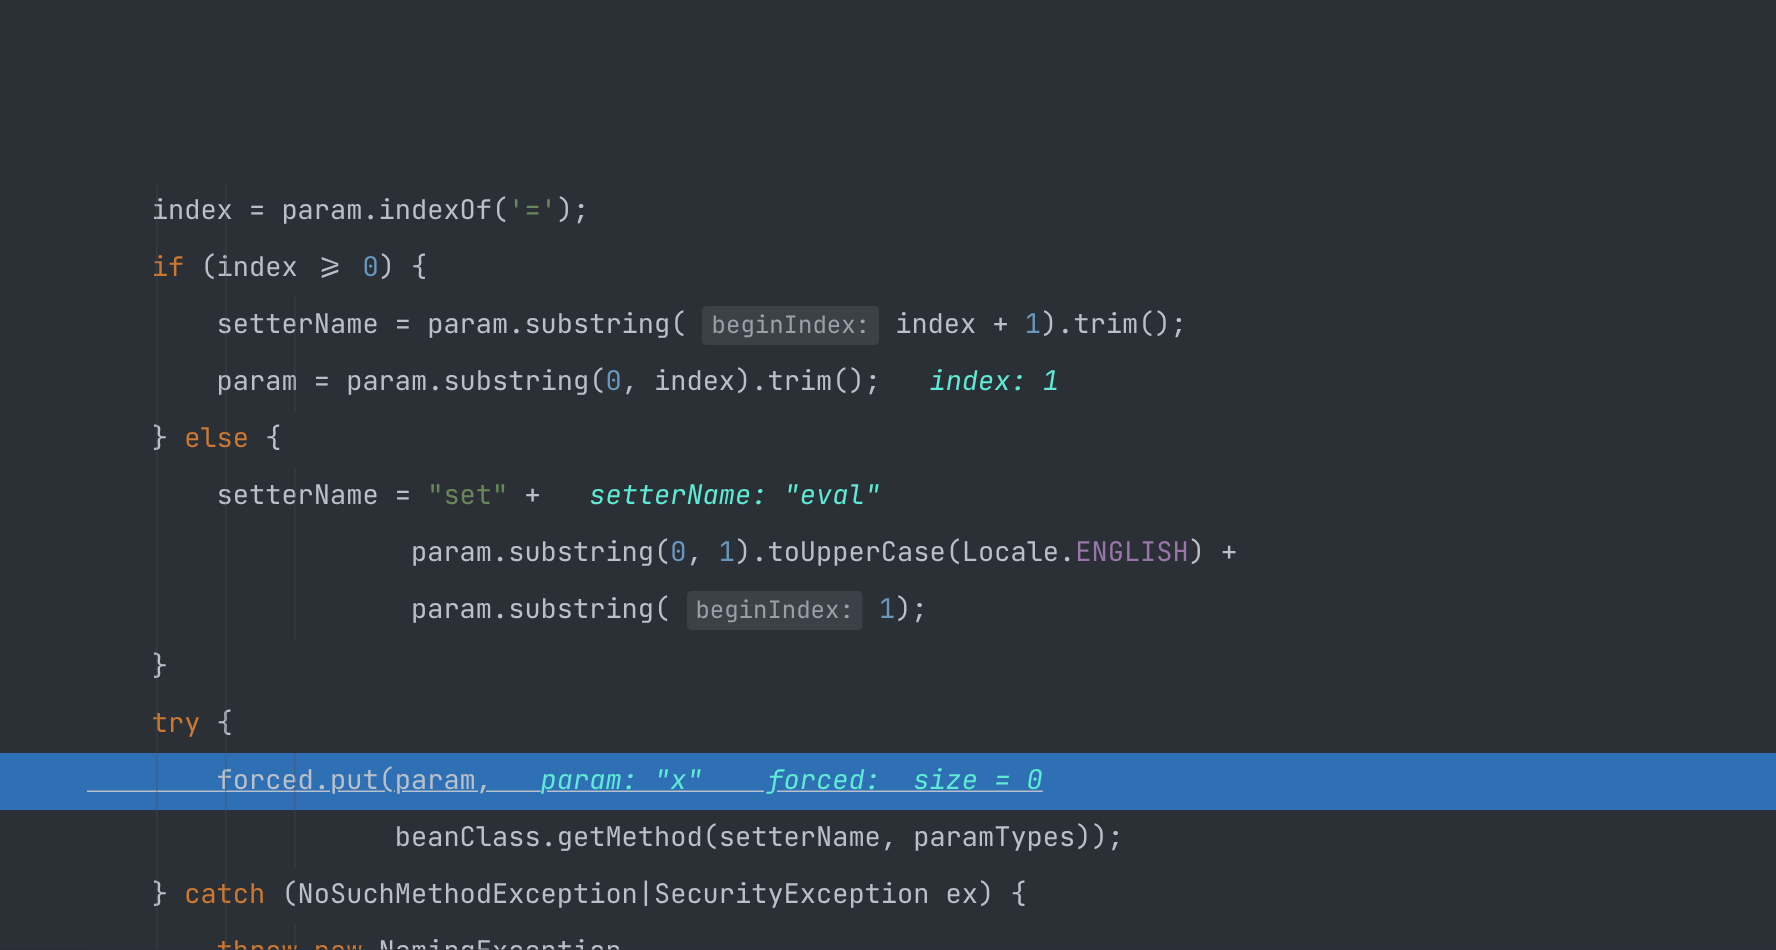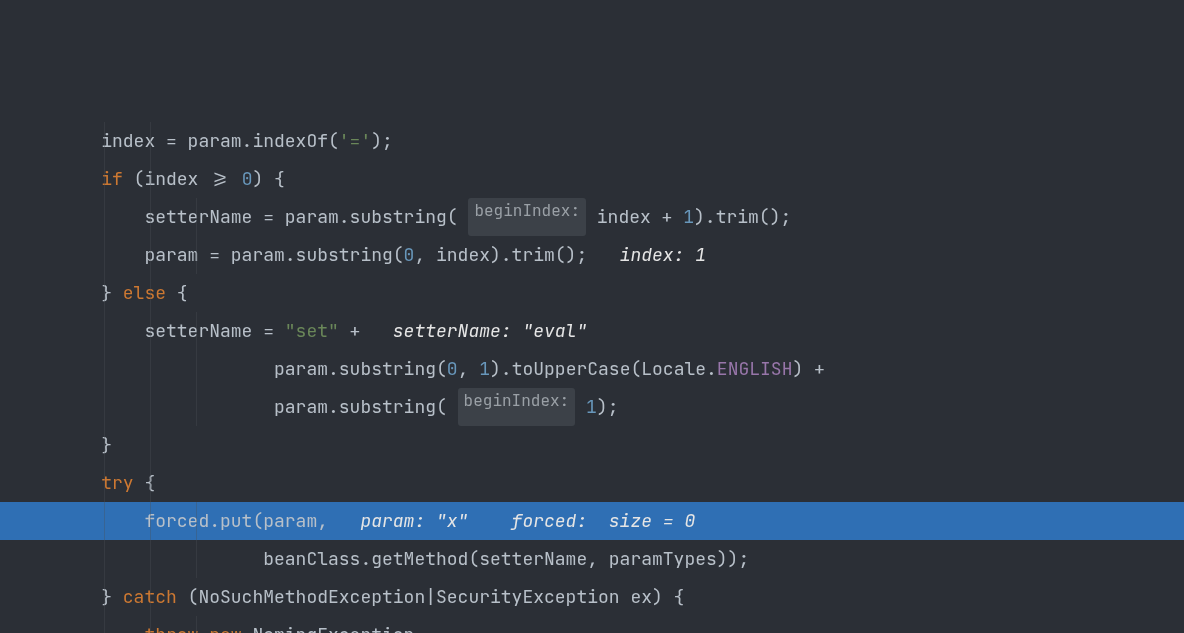--- a/index.html
+++ b/index.html
@@ -41,44 +41,46 @@
   }
   .gutter {
     position: absolute;
     left: 0; top: 0;
     width: 58px; height: 633px;
     background: var(--bg-gutter);
   }
   .line {
     position: relative;
     display: flex;
+    align-items: center;
     height: 38px;
     padding-left: 58px;
   }
   .line.hi {
     background: var(--highlighted);
+    text-decoration: underline;
   }
   .line .guides {
     position: absolute;
     left: 58px; top: 0; bottom: 0;
     pointer-events: none;
   }
   .guide {
     position: absolute;
     top: 0; bottom: 0;
     width: 1px;
     background: var(--indent-guide);
     opacity: 0.35;
   }
   .code   { color: var(--fg); }
   .kw     { color: var(--keyword); }
   .str    { color: var(--string); }
   .num    { color: var(--number); }
   .fld    { color: var(--field); }
-  .inlinec{ color: #e5e5e5; font-style: italic; }
+  .inlinec{ color: #5eead4; font-style: italic; }
   .hint {
     display: inline-block;
     background: var(--hint-bg);
     color: var(--hint-fg);
     border-radius: 3px;
     padding: 1px 6px;
     font-style: normal;
     font-size: 16px;
     line-height: 24px;
     vertical-align: middle;

